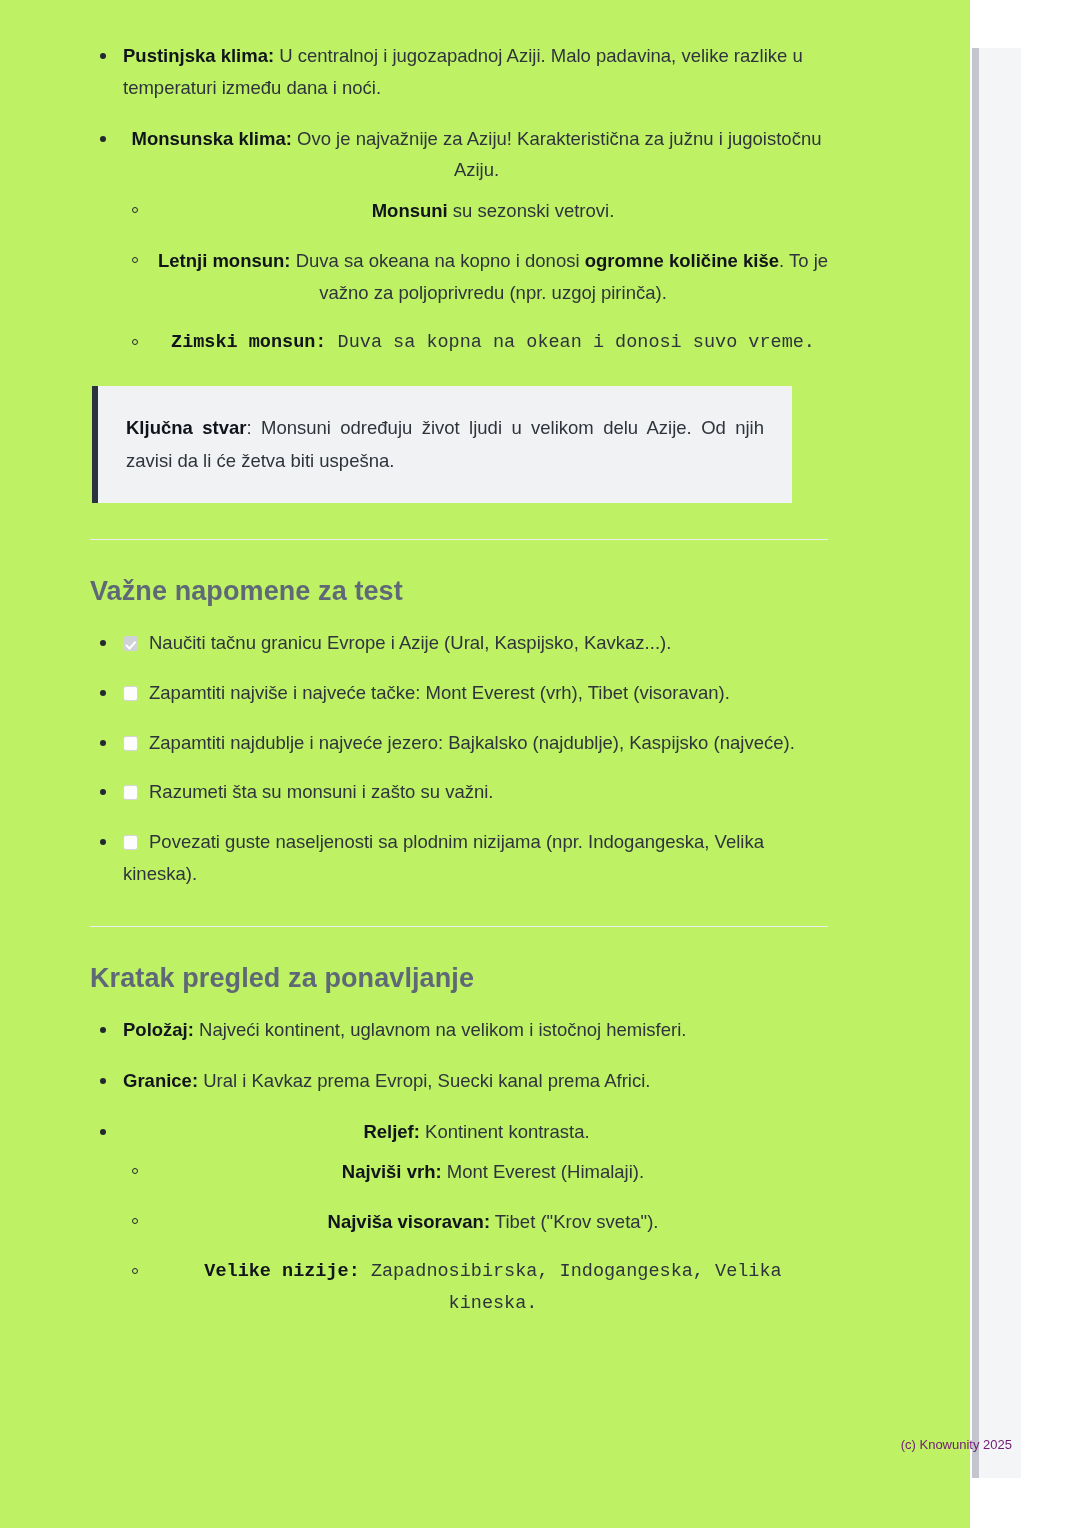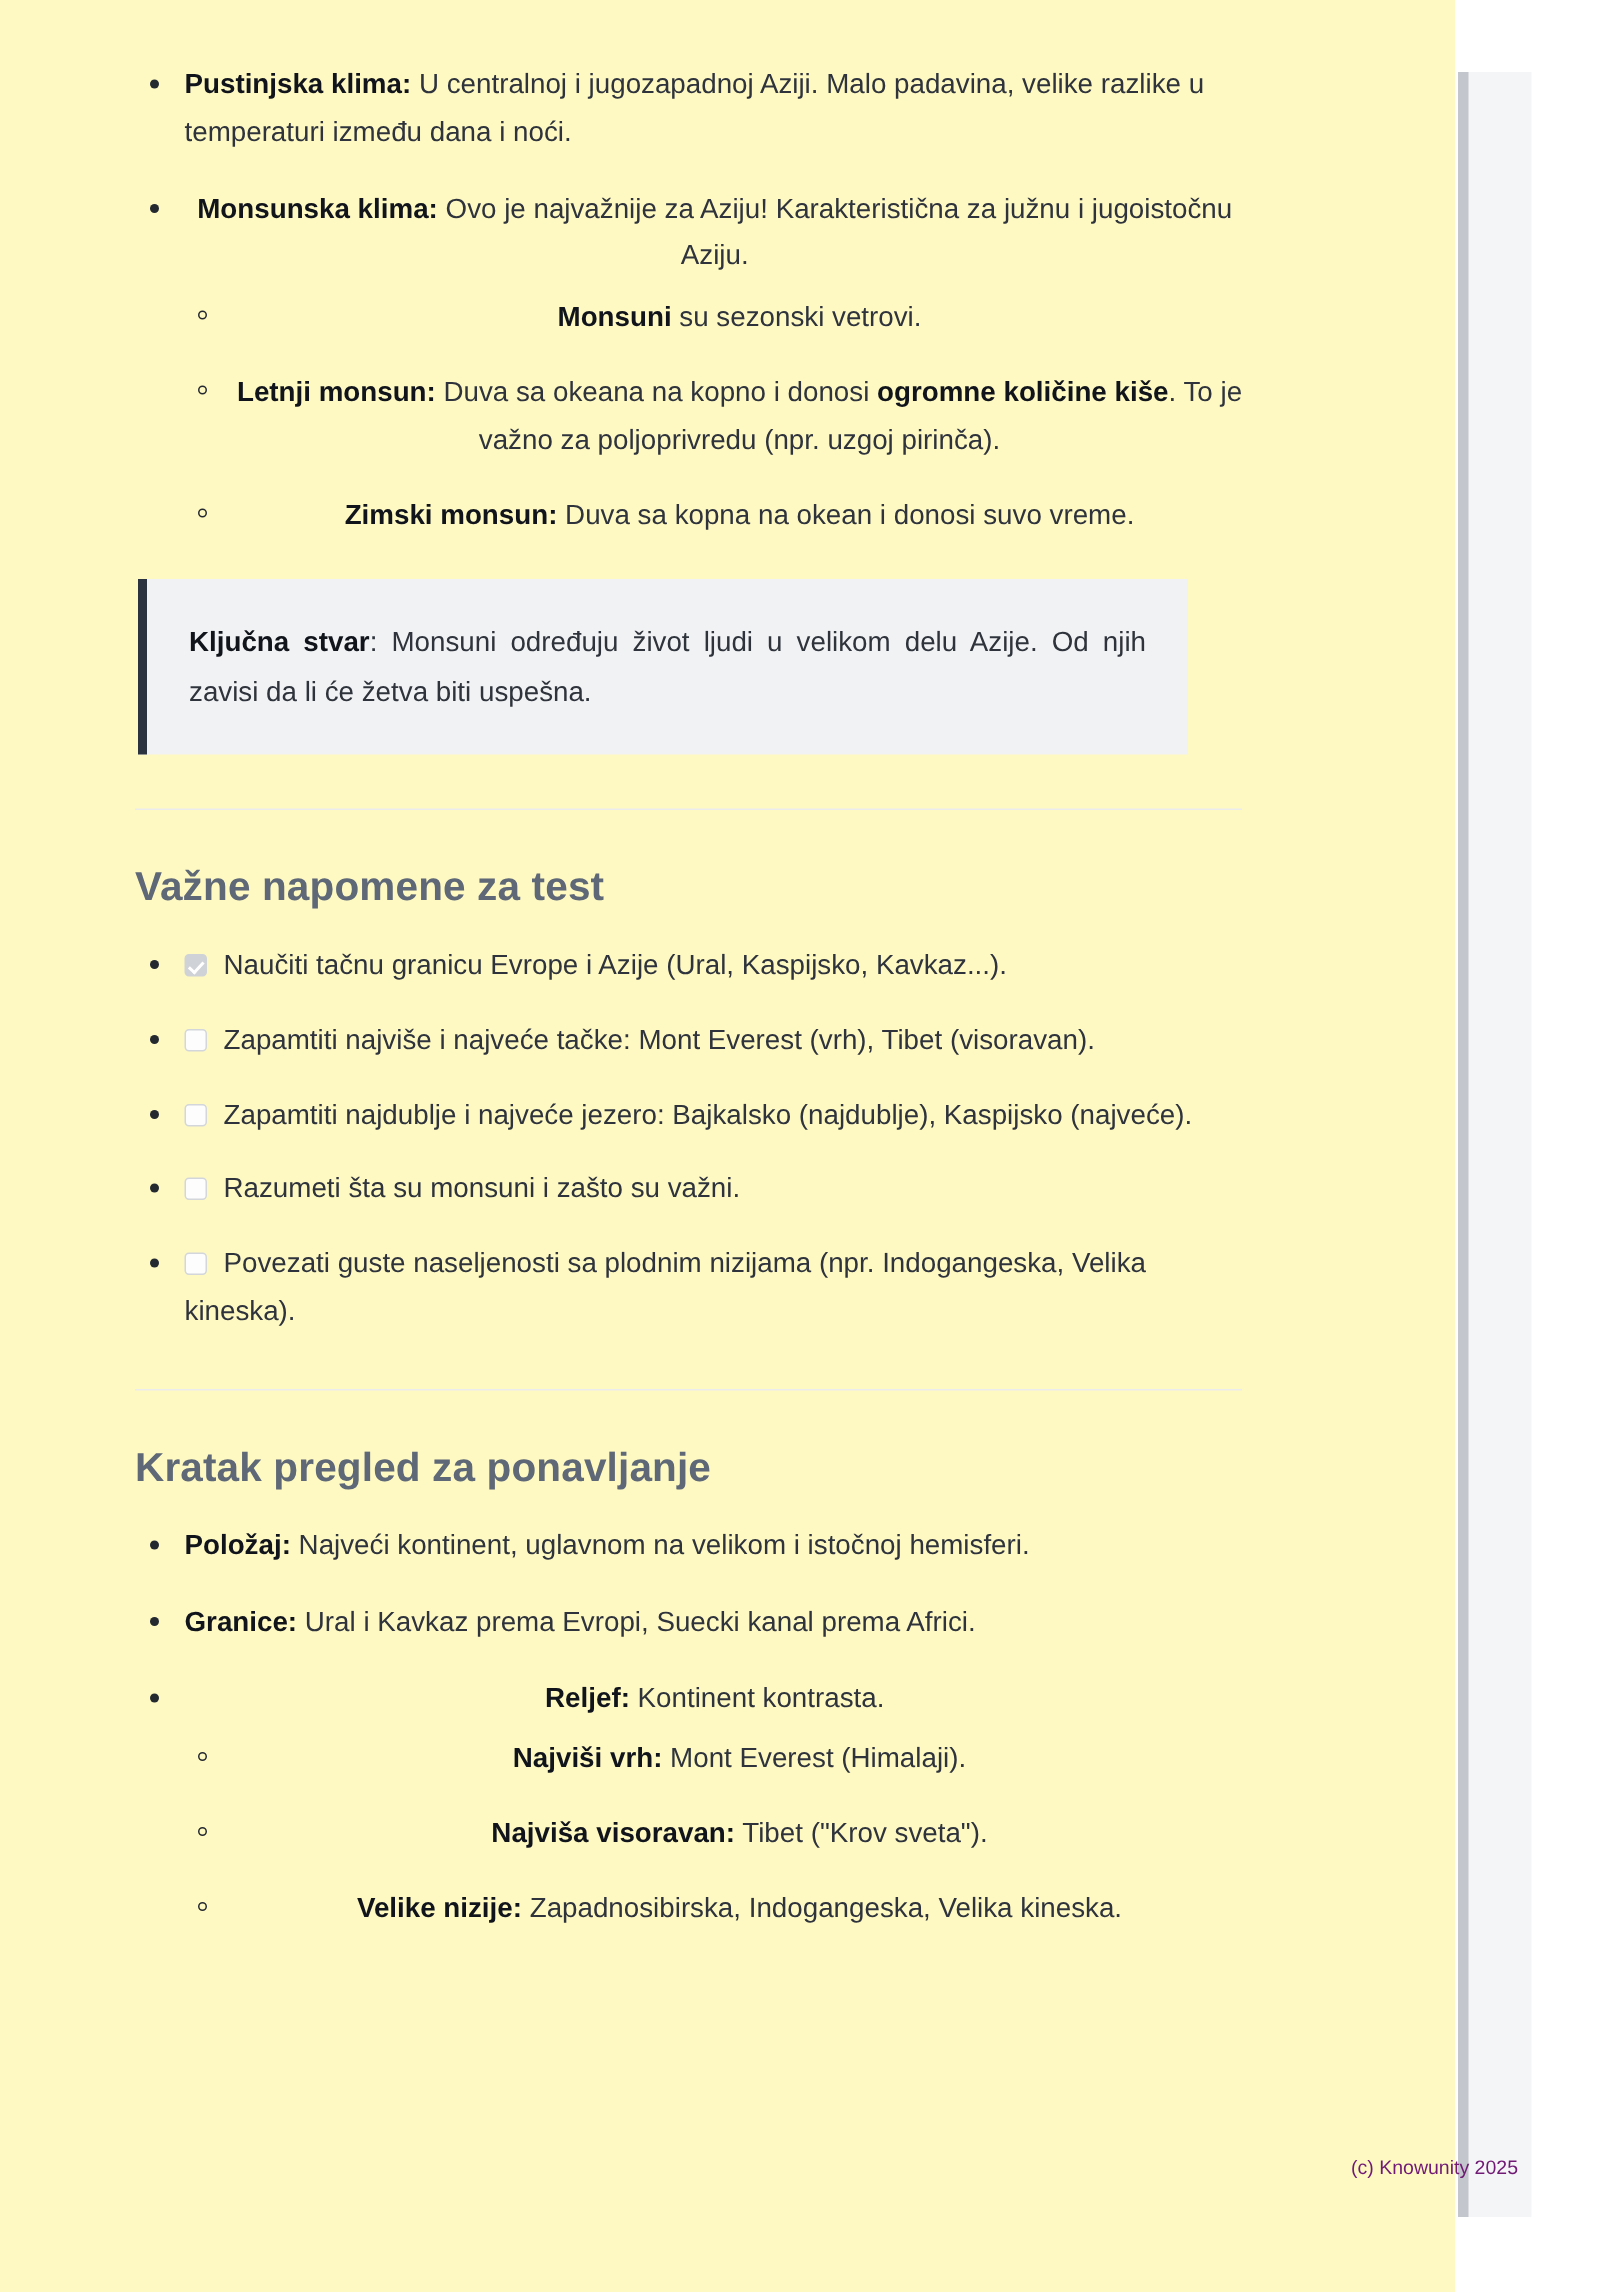--- a/index.html
+++ b/index.html
@@ -16,21 +16,21 @@
     overflow: hidden;
   }
 
   
   #doc-page {
     position: absolute;
     left: 0;
     top: 0;
     width: 970px;
     height: 1528px;
-    background: #fef9c3;
+    background: #bef264;
     box-sizing: border-box;
     padding: 40px 140px 0 90px;
   }
 
   
   #right-gutter {
     position: absolute;
     left: 970px;
     top: 0;
     width: 110px;
@@ -97,21 +97,21 @@
     padding: 0;
   }
   ul.lvl2 > li {
     position: relative;
     padding-left: 33px;
     margin-bottom: 18px;
     font-size: 18.5px;
     line-height: 1.72;
     color: #2f343c;
   }
-  ul.lvl2 > li:last-child { margin-bottom: 0; }
+  ul.lvl2 > li:last-child { margin-bottom: 0; font-family: Liberation Mono, monospace; }
   ul.lvl2 > li::before {
     content: "";
     position: absolute;
     left: 9px;
     top: 12px;
     width: 6px;
     height: 6px;
     border-radius: 50%;
     border: 1.4px solid #24292f;
     background: transparent;

